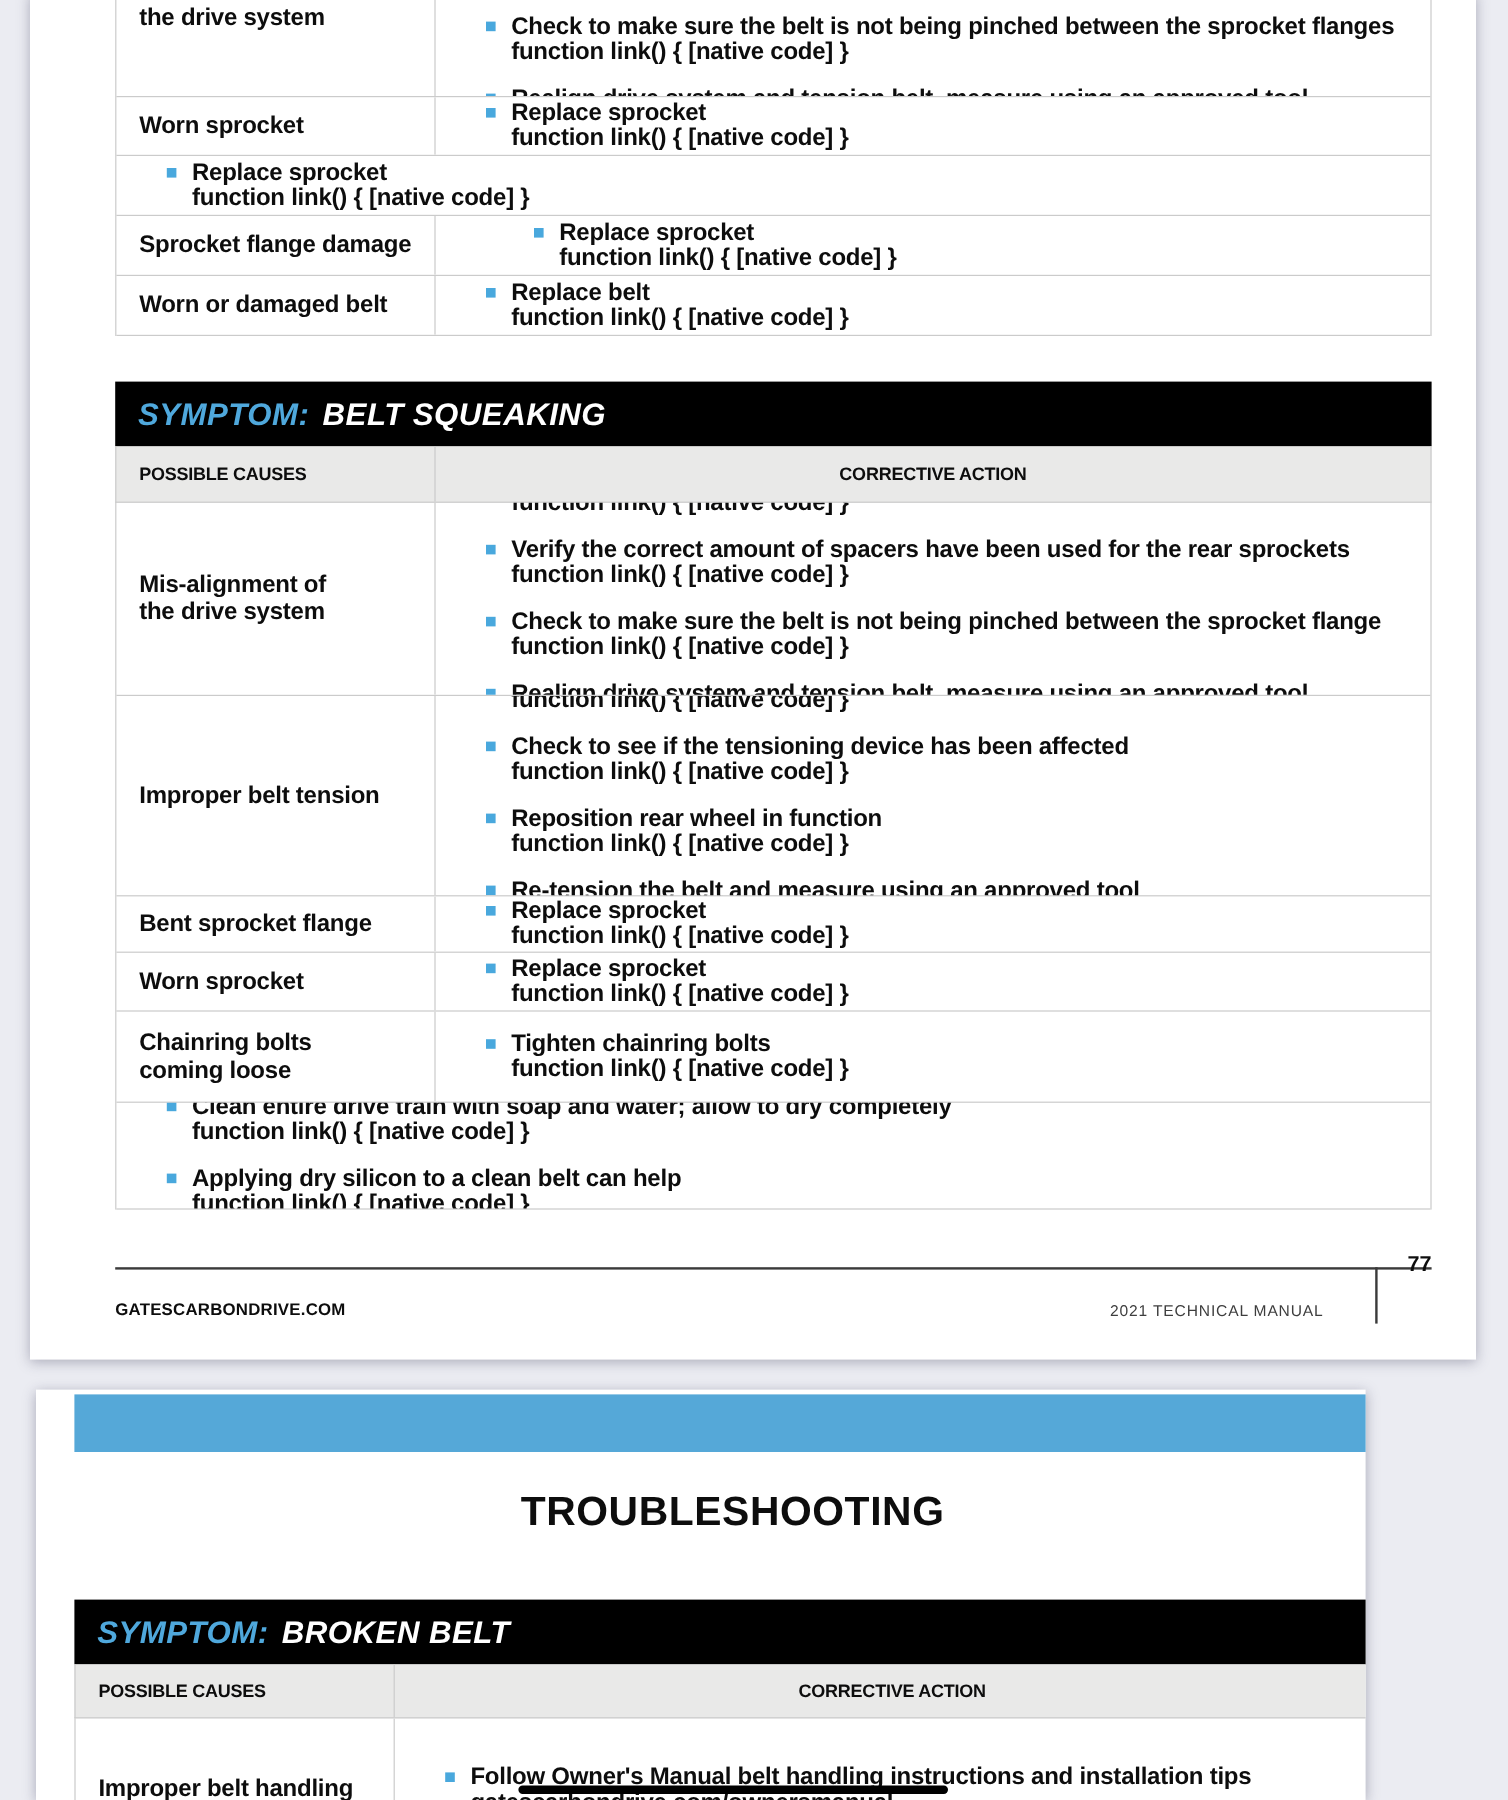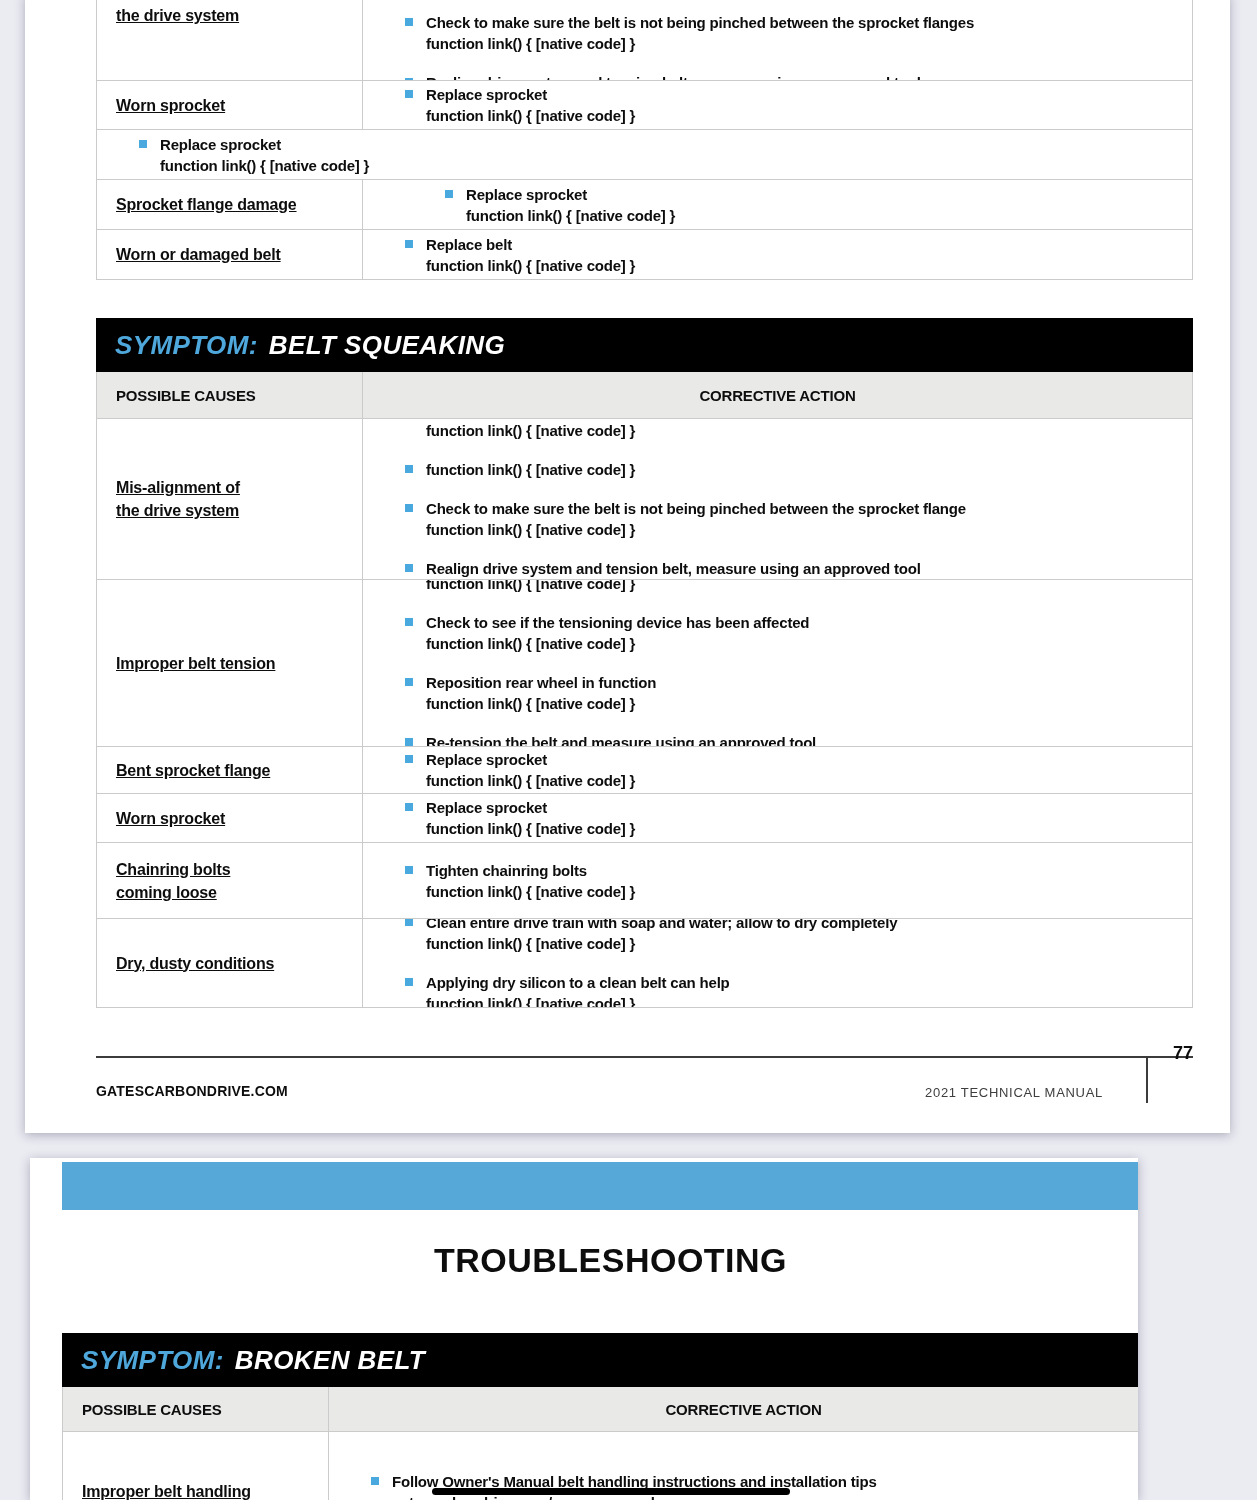--- a/index.html
+++ b/index.html
@@ -18,23 +18,23 @@
   .page{position:absolute;background:#fff;box-shadow:0 2px 10px rgba(50,50,80,.35);}
   #page1{left:25px;top:-6px;width:1205px;height:1139px;}
   #page2{left:30px;top:1158px;width:1108px;height:342px;overflow:hidden;}
 
   
   .abs{position:absolute;}
   .tbody{border-left:1px solid var(--line);border-right:1px solid var(--line);}
   .trow{display:flex;border-bottom:1px solid var(--line);overflow:hidden;}
   .cause{width:266px;border-right:1px solid var(--line);display:flex;flex-direction:column;
          justify-content:center;padding:0 18px 0 19px;}
-  .cline{font-size:16px;font-weight:700;line-height:23px;letter-spacing:-0.2px;text-decoration:underline;}
+  .cline{font-size:20px;font-weight:700;line-height:23px;letter-spacing:-0.2px;}
   .actions{flex:1;display:flex;flex-direction:column;justify-content:center;padding:5px 0;}
-  .action{position:relative;margin:9px 0;padding-left:63px;font-size:15px;font-weight:700;
+  .action{position:relative;margin:9px 0;padding-left:63px;font-size:20px;font-weight:700;
           line-height:21px;letter-spacing:-0.2px;}
   .bullet{position:absolute;left:42px;top:6px;width:8px;height:8px;background:var(--bullet);}
   .link{display:block;font-weight:700;}
   .trow.cut .cause{justify-content:flex-start;padding-top:4px;}
   .trow.cut .actions{justify-content:flex-start;padding-top:3px;}
 
   .symbar{height:54px;background:#000;display:flex;align-items:center;padding-left:19px;
           font-size:26px;font-weight:700;letter-spacing:0.4px;color:#fff;font-style:italic;}
   .symbar .sym{color:var(--accent);margin-right:11px;}
   .thead{height:47px;background:var(--grayhead);display:flex;
@@ -122,21 +122,21 @@
       <div id="t2body" class="tbody">
           <div class="trow" style="height: 161px;">
             <div class="cause">
               <div class="cline">Mis-alignment of</div>
               <div class="cline">the drive system</div>
             </div>
             <div class="actions">
               <div class="action">
                 <span class="link">function link() { [native code] }</span>
               </div>
-              <div class="action"><span class="bullet"></span><span class="link">function link() { [native code] }</span></div>
+              <div class="action"><span class="bullet"></span><span>Verify the correct amount of spacers have been used for the rear sprockets</span><span class="link">function link() { [native code] }</span></div>
               <div class="action"><span class="bullet"></span><span>Check to make sure the belt is not being pinched between the sprocket flange</span><span class="link">function link() { [native code] }</span></div>
               <div class="action"><span class="bullet"></span><span>Realign drive system and tension belt, measure using an approved tool</span></div>
             </div>
           </div>
           <div class="trow" style="height: 167px;">
             <div class="cause">
               <div class="cline">Improper belt tension</div>
             </div>
             <div class="actions">
               <div class="action">
@@ -166,23 +166,20 @@
           <div class="trow" style="height: 76px;">
             <div class="cause">
               <div class="cline">Chainring bolts</div>
               <div class="cline">coming loose</div>
             </div>
             <div class="actions">
               <div class="action"><span class="bullet"></span><span>Tighten chainring bolts</span><span class="link">function link() { [native code] }</span></div>
             </div>
           </div>
           <div class="trow" style="height: 89px;">
-            <div class="cause">
-              <div class="cline">Dry, dusty conditions</div>
-            </div>
             <div class="actions">
               <div class="action"><span class="bullet"></span><span>Clean entire drive train with soap and water; allow to dry completely</span><span class="link">function link() { [native code] }</span></div>
               <div class="action"><span class="bullet"></span><span>Applying dry silicon to a clean belt can help</span><span class="link">function link() { [native code] }</span></div>
             </div>
           </div>
         </div>
     </div>
 
     <div id="footer-rule" class="abs"></div>
     <div id="footer-vline" class="abs"></div>

